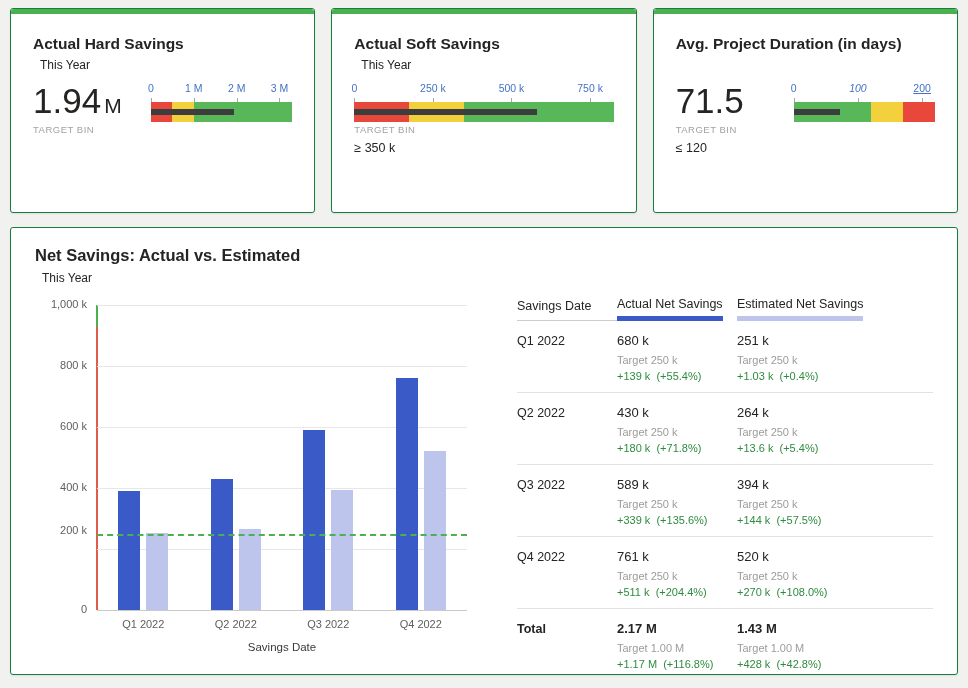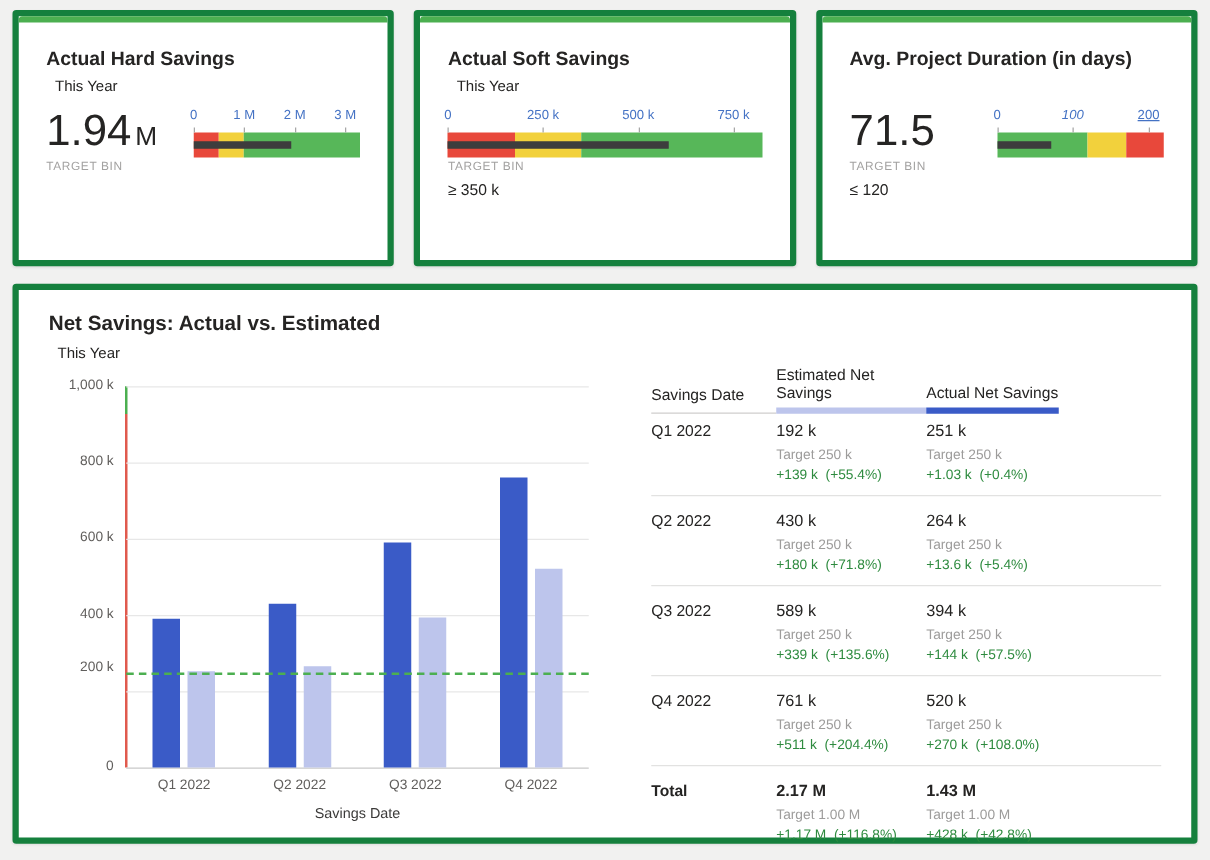--- a/index.html
+++ b/index.html
@@ -1,19 +1,19 @@
 <!DOCTYPE html>
 <html><head>
 <meta charset="utf-8">
 <style>
   * { margin:0; padding:0; box-sizing:border-box; }
   html,body { width:968px; height:688px; background:#f1f1f0; font-family:"Liberation Sans",sans-serif; overflow:hidden; }
   .dashboard { padding:8px 10px; }
 
-  .card { background:#fff; border:5px solid #15803d; border-radius:3px; box-shadow:0 1px 2px rgba(0,0,0,.08); position:relative; }
+  .card { background:#fff; border:1px solid #15803d; border-radius:3px; box-shadow:0 1px 2px rgba(0,0,0,.08); position:relative; }
   .card-accent { position:absolute; top:0; left:0; right:0; height:5px; background:#4caf50; border-radius:3px 3px 0 0; }
 
   .kpi-row { display:flex; gap:16px; margin-bottom:14px; }
   .kpi-card { flex:1; height:205px; padding:16px 22px 0; }
   .kpi-title { font-size:15.5px; font-weight:700; color:#252423; margin-top:10px; white-space:nowrap; }
   .kpi-subtitle { font-size:12px; color:#252423; margin:5px 0 0 7px; min-height:15px; }
   .kpi-body { display:flex; align-items:flex-start; margin-top:8px; }
   .kpi-value { width:118px; flex:none; font-size:35px; color:#252423; white-space:nowrap; line-height:1.15; }
   .kpi-unit { font-size:21px; margin-left:3px; }
   .bullet { flex:1; position:relative; margin-top:1px; min-width:0; }
@@ -191,28 +191,28 @@
           <div class="y-label" style="top: 9px;">1,000 k</div>
           <div class="x-label" style="left: 108.25px;">Q1 2022</div>
           <div class="x-label" style="left: 200.75px;">Q2 2022</div>
           <div class="x-label" style="left: 293.25px;">Q3 2022</div>
           <div class="x-label" style="left: 385.75px;">Q4 2022</div>
         </div>
 
       <div class="table">
         <div class="t-head">
           <div class="t-head-date">Savings Date</div>
+          <div class="t-head-series actual"><span>Actual Net Savings</span></div>
           <div class="t-head-series estimated"><span>Estimated Net Savings</span></div>
-          <div class="t-head-series actual"><span>Actual Net Savings</span></div>
         </div>
 
         <div class="t-row">
           <div class="t-date">Q1 2022</div>
           <div class="t-cell">
-            <div class="t-val">192 k</div>
+            <div class="t-val">680 k</div>
             <div class="t-target">Target 250 k</div>
             <div class="t-var">+139 k  (+55.4%)</div>
           </div>
           <div class="t-cell">
             <div class="t-val">251 k</div>
             <div class="t-target">Target 250 k</div>
             <div class="t-var">+1.03 k  (+0.4%)</div>
           </div>
         </div>
 

